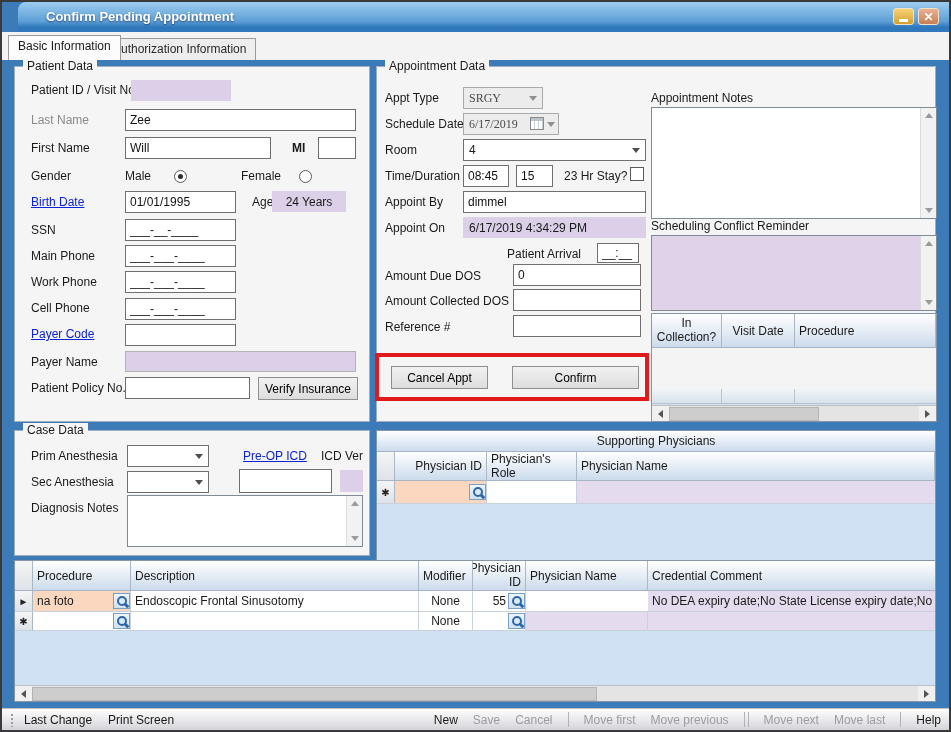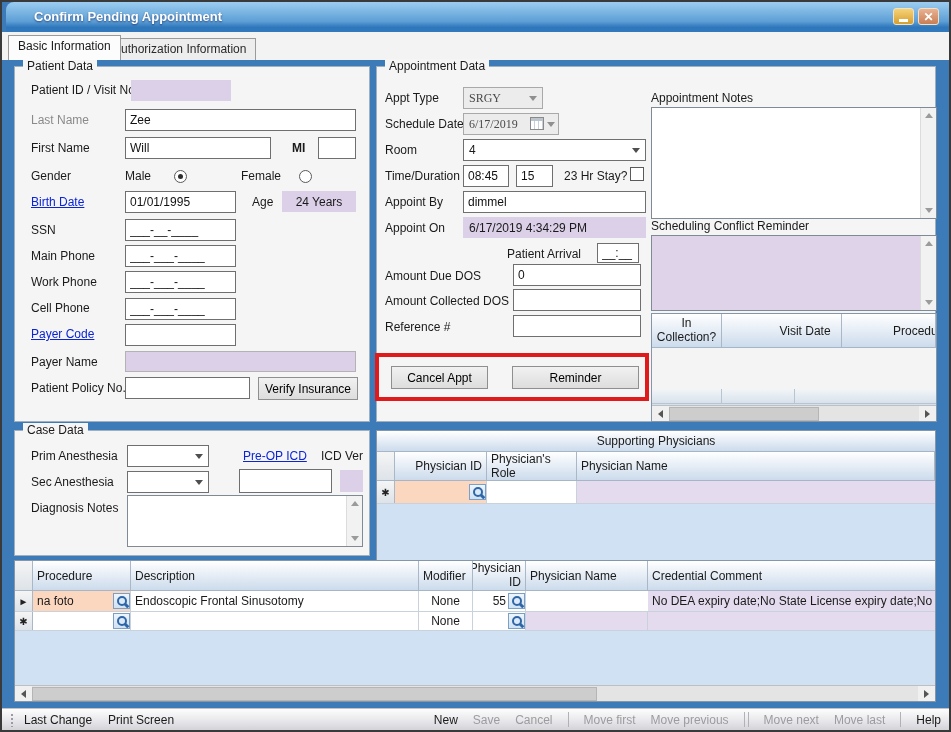--- a/index.html
+++ b/index.html
@@ -1,21 +1,21 @@
 <!DOCTYPE html>
 <html><head>
 <meta charset="utf-8">
 <style>
   * { box-sizing: border-box; margin: 0; padding: 0; }
   body { background:#9aa4ae; font-family:"Liberation Sans",sans-serif; }
   .window { position:relative; width:951px; height:732px; border:2px solid #3a3a3a;
             background:#3d7ab8; font-size:12px; color:#1a1a1a; overflow:hidden; }
 
   
-  .titlebar { position:absolute; left:4px; top:0; right:0; height:46px;
+  .titlebar { position:absolute; left:16px; top:0; right:0; height:46px;
     background:linear-gradient(180deg,#9ccdf0 0%,#5d9fd6 42%,#2f77bb 55%,#3c82c4 100%);
     border-radius:8px 0 0 0; }
   .title-text { position:absolute; left:28px; top:7px; color:#fff; font-weight:bold;
     font-size:13px; text-shadow:0 1px 2px rgba(0,0,60,.55); }
   .win-btn { position:absolute; top:6px; width:21px; height:17px; border:1px solid #f2e2c4;
     border-radius:3px; display:flex; align-items:flex-end; justify-content:center;
     color:#fff; font-weight:bold; font-size:10px; line-height:10px; cursor:pointer; }
   .win-btn.min { right:35px; background:linear-gradient(#f6d378,#d69e2e); padding-bottom:2px;}
   .win-btn.close { right:10px; align-items:center; background:linear-gradient(#e9b294,#c97e55); font-size:12px;}
 
@@ -149,21 +149,21 @@
 
       <span class="lbl" style="left:16px; top:102px;">Gender</span>
       <span class="lbl" style="left:110px; top:102px;">Male</span>
       <span class="radio checked" style="left:159px; top:103px;"></span>
       <span class="lbl" style="left:226px; top:102px;">Female</span>
       <span class="radio" style="left:284px; top:103px;"></span>
 
       <span class="lbl link" style="left:16px; top:128px;">Birth Date</span>
       <input class="inp" style="left: 110px; top: 124px; width: 111px;" value="01/01/1995">
       <span class="lbl" style="left:237px; top:128px;">Age</span>
-      <span class="lav" style="left:267px; top:124px; width:74px; justify-content:center;">24 Years</span>
+      <span class="lav" style="left:257px; top:124px; width:74px; justify-content:center;">24 Years</span>
 
       <span class="lbl" style="left:16px; top:156px;">SSN</span>
       <input class="inp" style="left: 110px; top: 152px; width: 111px;" value="___-__-____">
 
       <span class="lbl" style="left:16px; top:182px;">Main Phone</span>
       <input class="inp" style="left: 110px; top: 178px; width: 111px;" value="___-___-____">
 
       <span class="lbl" style="left:16px; top:208px;">Work Phone</span>
       <input class="inp" style="left: 110px; top: 204px; width: 111px;" value="___-___-____">
 
@@ -222,40 +222,40 @@
       <input class="inp" style="left: 136px; top: 197px; width: 128px;" value="0">
 
       <span class="lbl" style="left:8px; top:227px;">Amount Collected DOS</span>
       <input class="inp" style="left: 136px; top: 222px; width: 128px;" value="">
 
       <span class="lbl" style="left:8px; top:253px;">Reference #</span>
       <input class="inp" style="left: 136px; top: 248px; width: 128px;" value="">
 
       <div class="red-box" style="left:-2px; top:286px; width:274px; height:48px;"></div>
       <button class="btn" style="left:14px; top:299px; width:97px;">Cancel Appt</button>
-      <button class="btn" style="left:135px; top:299px; width:127px;">Reminder</button>
+      <button class="btn" style="left:135px; top:299px; width:127px;">Confirm</button>
 
       <span class="lbl" style="left:274px; top:24px;">Appointment Notes</span>
       <div class="ta" style="left:274px; top:40px; width:286px; height:112px;">
         <div class="vsb">
           <span class="tri up"></span>
           <span class="tri dn"></span>
         </div>
       </div>
 
       <span class="lbl" style="left:274px; top:152px;">Scheduling Conflict Reminder</span>
       <div class="ta lavbg" style="left:274px; top:168px; width:286px; height:76px;">
         <div class="vsb">
           <span class="tri up"></span>
           <span class="tri dn"></span>
         </div>
       </div>
 
       <div class="grid" style="left:274px; top:246px; width:286px; height:109px;">
-        <div class="ghead" style="height:34px;gap:47px;">
+        <div class="ghead" style="height:34px;">
           <div class="gh" style="width:70px; justify-content:center; text-align:center; white-space:normal; line-height:1.15;">In Collection?</div>
           <div class="gh" style="width:73px; justify-content:center;">Visit Date</div>
           <div class="gh" style="flex:1;">Procedure</div>
         </div>
         <div style="height:41px; background:#f4f4f4;"></div>
         <div class="newband">
           <div class="nb" style="width:70px;"></div>
           <div class="nb" style="width:73px;"></div>
           <div class="nb" style="flex:1; border-right:none;"></div>
         </div>

